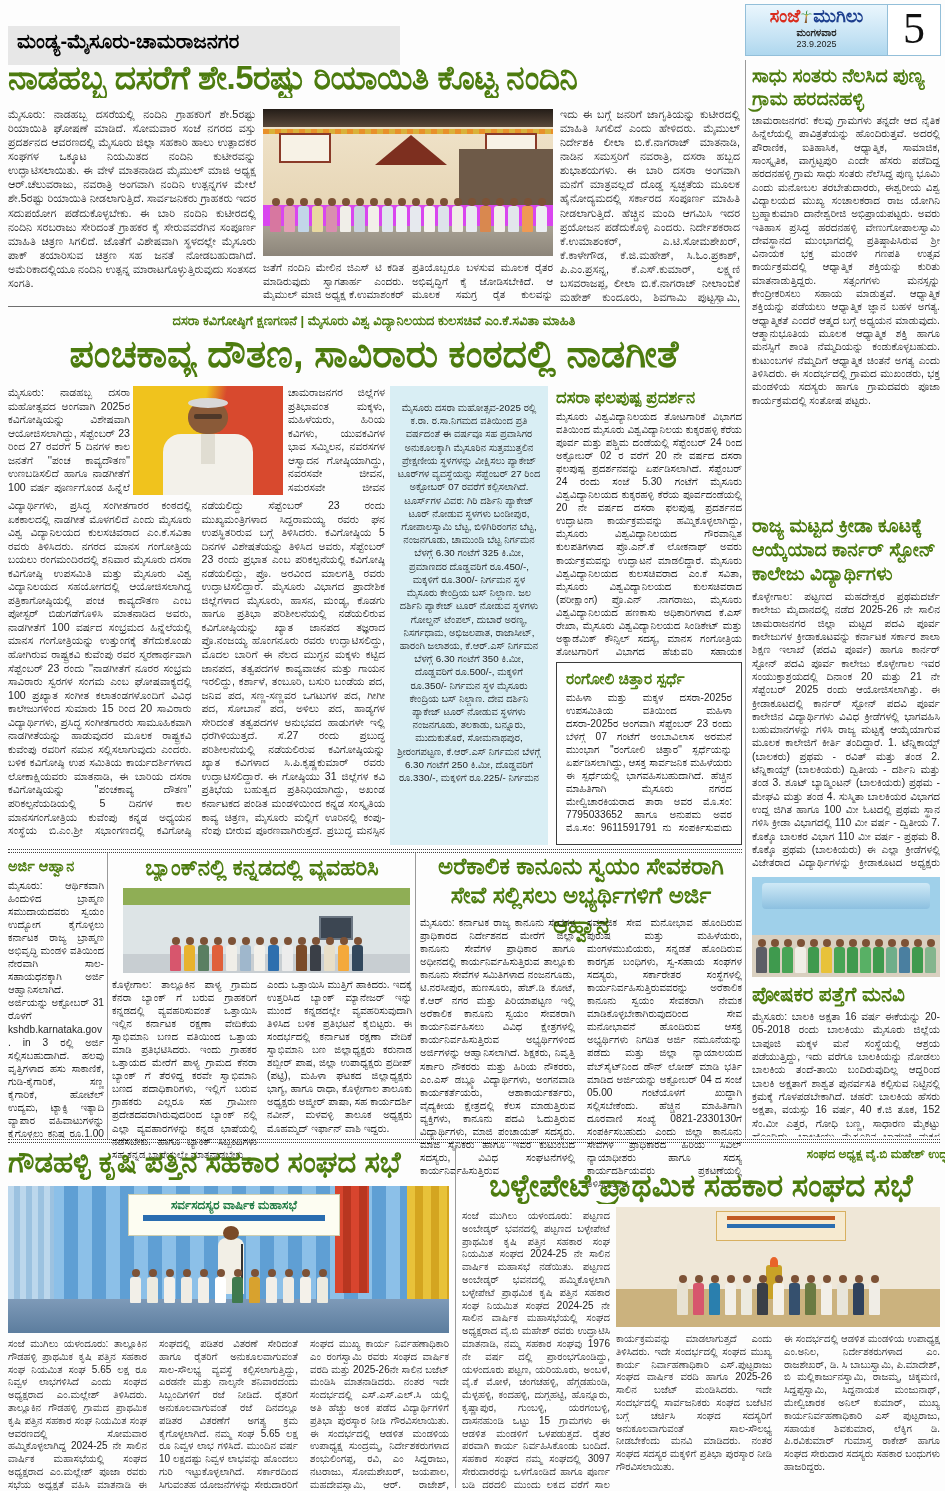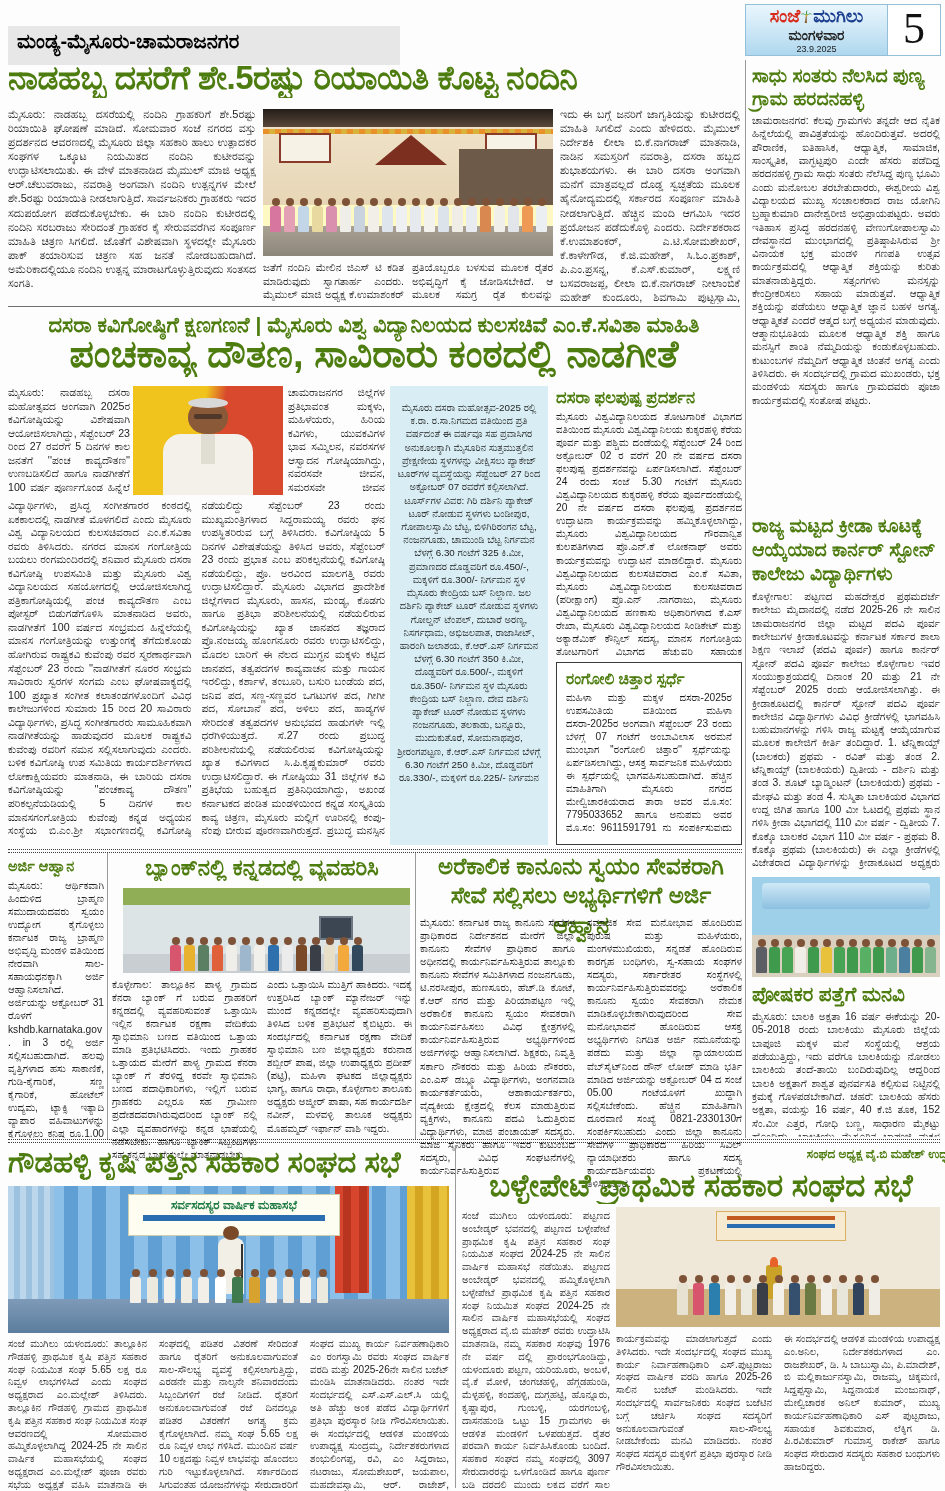--- a/index.html
+++ b/index.html
@@ -11,33 +11,33 @@
   .nowrap{white-space:nowrap;overflow:hidden;}
   .vrule{width:0;border-left:1px solid #9a9a9a;}
   .hrule{height:0;border-top:1px solid #6f6f6f;}
   .dotrule{height:4px;border-top:1px dotted #3c3c3c;border-bottom:1px dotted #3c3c3c;}
   
   .masthead-wrap{display:flex;border:1px solid #93bfd9;background:#fff;}
   .masthead-box{flex:1;background:linear-gradient(180deg,#eaf6fd 0%,#c2e1f3 70%,#aed7ee 100%);
                 text-align:center;padding-top:2px;}
   .mh-title{font-size:18px;font-weight:800;line-height:1.05;}
   .mh-red{color:#d92b1c;} .mh-blue{color:#1c3e8e;}
-  .mh-day{font-size:14px;font-weight:700;color:#222;margin-top:1px;}
+  .mh-day{font-size:10px;font-weight:700;color:#222;margin-top:1px;}
   .mh-date{font-size:9px;color:#222;}
   .page-num{width:52px;border-left:1px solid #93bfd9;background:#fff;text-align:center;
             font-family:"Liberation Serif",serif;font-size:44px;line-height:48px;color:#111;}
   .region-strip{background:#e7e7e7;font-size:20px;font-weight:800;padding:4px 9px;color:#000;}
   
   .infobox{background:#d9eef4;padding:8px 7px;}
   .infobox-title{background:#ffe11a;color:#123a66;font-weight:800;text-align:center;
                  font-size:14.5px;line-height:1.3;padding:6px 4px;margin:0 5px;}
   .infobox-body{font-size:9.8px;line-height:1.35;text-align:center;margin-top:7px;overflow:hidden;}
   .borderbox{border:1.5px solid #3b3b3b;background:#fff;padding:7px 9px;}
   
-  .photo{overflow:hidden;background:#fef9c3;}
+  .photo{overflow:hidden;background:#d946ef;}
   .crowd{position:absolute;left:0;right:0;display:flex;justify-content:center;align-items:flex-end;gap:3px;}
   .p{width:11px;height:26px;border-radius:3px 3px 1px 1px;position:relative;flex:0 0 auto;}
   .p::before{content:"";position:absolute;top:-8px;left:2px;width:8px;height:8px;border-radius:50%;background:#7d5236;}
   .roof{position:absolute;width:0;height:0;}
   .banner{position:absolute;background:#fdfdf2;border:1px solid #cfcfb0;text-align:center;overflow:hidden;}
   .banner-txt{color:#1e7a43;font-weight:800;font-size:12px;line-height:1.2;padding-top:3px;}
   .cap{font-size:10.4px;line-height:1.3;text-align:justify;overflow:hidden;}
 </style>
 </head>
 <body>
@@ -98,21 +98,21 @@
     </div>
   </div>
 
   <div class="abs cap" style="left:263px;top:261px;width:141px;height:43px;">ಜತೆಗೆ ನಂದಿನಿ ಮೇಲಿನ ಜಿಎಸ್ ಟಿ ಕಡಿತ ಮಾಡಿರುವುದು ಸ್ವಾಗತಾರ್ಹ ಎಂದರು. ಮೈಮುಲ್ ಮಾಜಿ ಅಧ್ಯಕ್ಷ ಕೆ.ಉಮಾಶಂಕರ್ ಮಾತನಾಡಿ, ನಂದಿನಿ ಉತ್ಪನ್ನಗಳನ್ನು</div>
   <div class="abs cap" style="left:412px;top:261px;width:141px;height:43px;">ಪ್ರತಿಯೊಬ್ಬರೂ ಬಳಸುವ ಮೂಲಕ ರೈತರ ಅಭಿವೃದ್ಧಿಗೆ ಕೈ ಜೋಡಿಸಬೇಕಿದೆ. ಆ ಮೂಲಕ ಸಮಗ್ರ ರೈತ ಕುಲವನ್ನು ಪ್ರೋತ್ಸಾಹಿಸಲು ಶ್ರಮಿಸುತ್ತಿರುವ ಒಕ್ಕೂಟ ಇದಾಗಿದ್ದು,</div>
 
   <div class="abs body-txt" style="left:560px;top:107px;width:180px;height:197px;font-size:11px;">ಇದು ಈ ಬಗ್ಗೆ ಜನರಿಗೆ ಜಾಗೃತಿಯನ್ನು ಕುಟೀರದಲ್ಲಿ ಮಾಹಿತಿ ಸಿಗಲಿದೆ ಎಂದು ಹೇಳಿದರು. ಮೈಮುಲ್ ನಿರ್ದೇಶಕಿ ಲೀಲಾ ಬಿ.ಕೆ.ನಾಗರಾಜ್ ಮಾತನಾಡಿ, ನಾಡಿನ ಸಮಸ್ತರಿಗೆ ನವರಾತ್ರಿ, ದಸರಾ ಹಬ್ಬದ ಶುಭಾಶಯಗಳು. ಈ ಬಾರಿ ದಸರಾ ಅಂಗವಾಗಿ ಮನೆಗೆ ಮಾತ್ರವಲ್ಲದೆ ದೊಡ್ಡ ಸ್ವಚ್ಛತೆಯ ಮೂಲಕ ಹೈನೋದ್ಯಮದಲ್ಲಿ ಸರ್ಕಾರದ ಸಂಪೂರ್ಣ ಮಾಹಿತಿ ನೀಡಲಾಗುತ್ತಿದೆ. ಹೆಚ್ಚಿನ ಮಂದಿ ಆಗಮಿಸಿ ಇದರ ಪ್ರಯೋಜನ ಪಡೆದುಕೊಳ್ಳಿ ಎಂದರು. ನಿರ್ದೇಶಕರಾದ ಕೆ.ಉಮಾಶಂಕರ್, ಎ.ಟಿ.ಸೋಮಶೇಖರ್, ಕೆ.ಕಾಳೇಗೌಡ, ಕೆ.ಜಿ.ಮಹೇಶ್, ಸಿ.ಓಂ.ಪ್ರಕಾಶ್, ಪಿ.ಎಂ.ಪ್ರಸನ್ನ, ಕೆ.ಎಸ್.ಕುಮಾರ್, ಲಕ್ಷ್ಮಣಿ ಬಸವರಾಜಪ್ಪ, ಲೀಲಾ ಬಿ.ಕೆ.ನಾಗರಾಜ್ ನೀಲಾಂಬಿಕೆ ಮಹೇಶ್ ಕುಂದೂರು, ಶಿವಗಾಮಿ ಪುಟ್ಟಸ್ವಾಮಿ, ಬಿ.ಎನ್. ಸದಾನಂದ, ಬಿ.ಎ.ಪ್ರಕಾಶ್, ಎ.ಬಿ.ಮಲ್ಲೇಶ ಶಶಿಕುಮಾರ್, ವ್ಯವಸ್ಥಾಪಕ ನಿರ್ದೇಶಕ ಕೆ.ಎಸ್.ಸುರೇಶ್ ನಾಯ್ಕ ಇನ್ನಿತರರು ಉಪಸ್ಥಿತರಿದ್ದರು.</div>
 
   <div class="abs hrule" style="left:8px;top:306px;width:732px;"></div>
 
-  <div class="abs hl" style="left:8px;top:313px;width:732px;text-align:center;font-size:21px;">ದಸರಾ ಕವಿಗೋಷ್ಠಿಗೆ ಕ್ಷಣಗಣನೆ | ಮೈಸೂರು ವಿಶ್ವ ವಿದ್ಯಾನಿಲಯದ ಕುಲಸಚಿವೆ ಎಂ.ಕೆ.ಸವಿತಾ ಮಾಹಿತಿ</div>
+  <div class="abs hl" style="left:8px;top:313px;width:732px;text-align:center;font-size:13px;">ದಸರಾ ಕವಿಗೋಷ್ಠಿಗೆ ಕ್ಷಣಗಣನೆ | ಮೈಸೂರು ವಿಶ್ವ ವಿದ್ಯಾನಿಲಯದ ಕುಲಸಚಿವೆ ಎಂ.ಕೆ.ಸವಿತಾ ಮಾಹಿತಿ</div>
   <div class="abs hl nowrap" style="left:8px;top:333px;width:732px;text-align:center;font-size:38px;">ಪಂಚಕಾವ್ಯ ದೌತಣ, ಸಾವಿರಾರು ಕಂಠದಲ್ಲಿ ನಾಡಗೀತೆ</div>
 
   <div class="abs body-txt" style="left:8px;top:386px;width:122px;height:109px;font-size:10.6px;">ಮೈಸೂರು: ನಾಡಹಬ್ಬ ದಸರಾ ಮಹೋತ್ಸವದ ಅಂಗವಾಗಿ 2025ರ ಕವಿಗೋಷ್ಠಿಯನ್ನು ವಿಶೇಷವಾಗಿ ಆಯೋಜಿಸಲಾಗಿದ್ದು, ಸೆಪ್ಟೆಂಬರ್ 23 ರಿಂದ 27 ರವರೆಗೆ 5 ದಿನಗಳ ಕಾಲ ಜನತೆಗೆ ''ಪಂಚ ಕಾವ್ಯದೌತಣ'' ಉಣಬಡಿಸಲಿದೆ ಹಾಗೂ ನಾಡಗೀತೆಗೆ 100 ವರ್ಷ ಪೂರ್ಣಗೊಂಡ ಹಿನ್ನೆಲೆ ಈ ಬಾರಿ ಕವಿಗೋಷ್ಠಿಯ ಮೊದಲ ದಿನ ''ನಾಡಗೀತೆಗೆ ನೂರರ ಸಂಭ್ರಮ ಸಾವಿರಾರು ಸ್ವರಗಳ ಸಂಗಮ'' ಎಂಬ ಕೀರ್ತಿಕೆಯಡಿಯಲ್ಲಿ ಸಾವಿರಾರು</div>
 
   <div class="abs photo" style="left:133px;top:386px;width:150px;height:109px;">
     <div class="abs" style="left:0;top:0;right:0;bottom:0;background:linear-gradient(100deg,#f0c31d 44%,#d8492e 56%);"></div>
     <div class="abs" style="left:55px;top:14px;width:40px;height:34px;border-radius:50% 50% 46% 46%;background:#8a5a38;"></div>
     <div class="abs" style="left:55px;top:12px;width:40px;height:10px;border-radius:50%;background:#d8d8d8;"></div>
     <div class="abs" style="left:61px;top:28px;width:28px;height:5px;background:rgba(30,30,30,.55);border-radius:2px;"></div>
     <div class="abs" style="left:30px;top:48px;width:90px;height:61px;border-radius:18px 18px 0 0;background:#f3f1ea;"></div>

